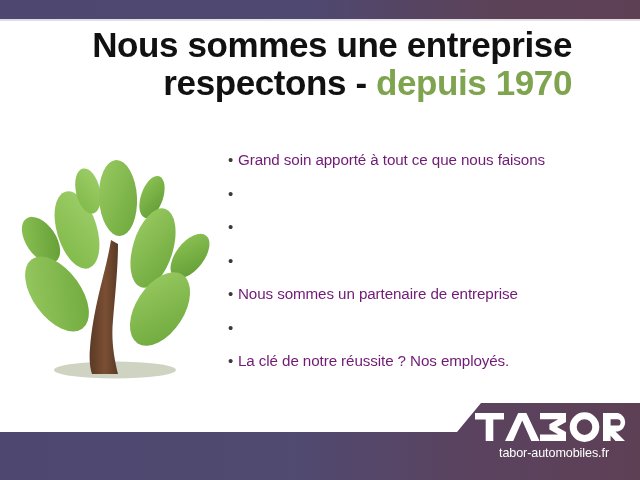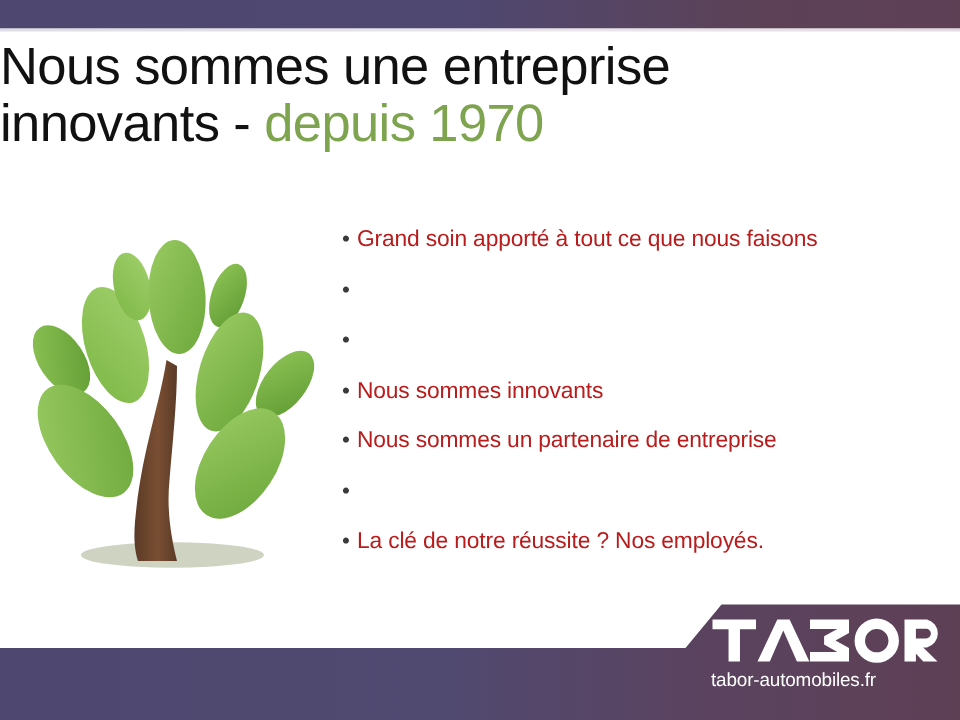--- a/index.html
+++ b/index.html
@@ -28,23 +28,23 @@
     width: 640px; height: 2px;
     background: linear-gradient(to right, #d9d6e2 0%, #e6e1e8 60%, #ded5dd 100%);
     opacity: .85;
   }
 
   
   #headline {
     position: absolute;
     left: 0; top: 26px;
     width: 572px;
-    text-align: left;
+    text-align: right;
     line-height: 1.08;
-    font-weight: normal;
+    font-weight: bold;
     font-size: 35px;
     letter-spacing: -0.4px;
     color: #111111;
     font-family: "Liberation Sans", sans-serif;
   }
   #headline .l2 { display: block; }
   .hl-green { color: #7FA44F; }
 
   
   #bullets {
@@ -61,21 +61,21 @@
     width: 10px;
     flex: 0 0 10px;
     color: #3a3a3a;
     font-size: 15px;
     line-height: 19px;
     text-align: left;
   }
   .bullet-text {
     font-size: 15.2px;
     line-height: 19px;
-    color: #b91c1c;
+    color: #701a75;
     letter-spacing: -0.1px;
     white-space: nowrap;
   }
 
   
   #tree-illustration {
     position: absolute;
     left: 14px; top: 152px;
     width: 210px; height: 238px;
   }
@@ -107,21 +107,21 @@
 </style>
 </head>
 <body>
 
 <div id="top-band"></div>
 <div id="top-band-hairline"></div>
 
 <div id="headline">
   <span class="l1">Nous sommes une entreprise</span>
   <span class="l2">
-    <span>innovants - </span><span class="hl-green">depuis 1970</span>
+    <span>respectons - </span><span class="hl-green">depuis 1970</span>
   </span>
 </div>
 
 <svg id="tree-illustration" viewBox="0 0 210 238">
   <defs>
     <linearGradient id="lf1" x1="0" y1="0" x2="1" y2="1">
       <stop offset="0%" stop-color="#9ACB63"></stop>
         <stop offset="100%" stop-color="#6CA73A"></stop>
     </linearGradient>
     <linearGradient id="lf2" x1="0" y1="0" x2="1" y2="1">
@@ -163,21 +163,20 @@
     <span class="bullet-text">Grand soin apporté à tout ce que nous faisons</span>
   </div>
   <div class="bullet-row">
     <span class="bullet-dot">•</span>
   </div>
   <div class="bullet-row">
     <span class="bullet-dot">•</span>
   </div>
   <div class="bullet-row">
     <span class="bullet-dot">•</span>
-    <span class="bullet-text">Nous sommes innovants</span>
   </div>
   <div class="bullet-row">
     <span class="bullet-dot">•</span>
     <span class="bullet-text">Nous sommes un partenaire de entreprise</span>
   </div>
   <div class="bullet-row">
     <span class="bullet-dot">•</span>
   </div>
   <div class="bullet-row">
     <span class="bullet-dot">•</span>
@@ -190,21 +189,21 @@
     <linearGradient id="barGrad" x1="0" y1="0" x2="1" y2="0">
       <stop offset="0%" stop-color="#4E4870"></stop>
       <stop offset="45%" stop-color="#504A71"></stop>
       <stop offset="72%" stop-color="#5A4360"></stop>
       <stop offset="100%" stop-color="#5E4055"></stop>
     </linearGradient>
   </defs>
   <path d="M0 34 L 457 34 L 481 5 L 640 5 L 640 82 L 0 82 Z" fill="url(#barGrad)"></path>
 </svg>
 
-<div id="logo-wrap" style="position:absolute; left:474px; top:410px; width:160px; text-align:left;">
+<div id="logo-wrap" style="position:absolute; left:474px; top:410px; width:160px; text-align:center;">
   <svg id="logo-wordmark" viewBox="0 0 152 34">
 
     <path fill="#ffffff" d="M1 3 H30 V9.5 H19.3 V31 H11.7 V9.5 H1 Z"></path>
 
     <path fill="#ffffff" d="M44.2 3 H52.4 L65.6 31 H57.3 L48.2 10.4 L39.2 31 H31 Z"></path>
 
     <path fill="#ffffff" d="M92 3 H66 V9.3 H84.2 L75.4 14.2 V19.6 L84.2 24.6 H66 V31 H92 V22 L83 17 L92 12 Z"></path>
 
     <path fill="#ffffff" d="M110.5 2.3 A14.8 14.8 0 1 0 110.5 31.9 A14.8 14.8 0 1 0 110.5 2.3 Z
                               M110.5 9.3 A7.8 7.8 0 1 1 110.5 24.9 A7.8 7.8 0 1 1 110.5 9.3 Z"></path>

